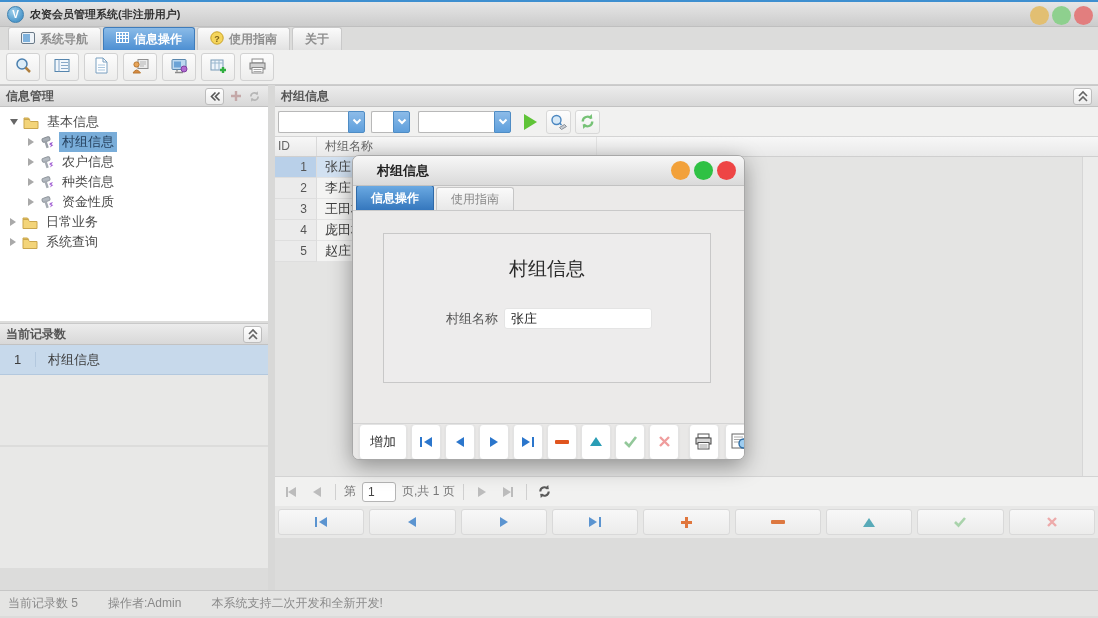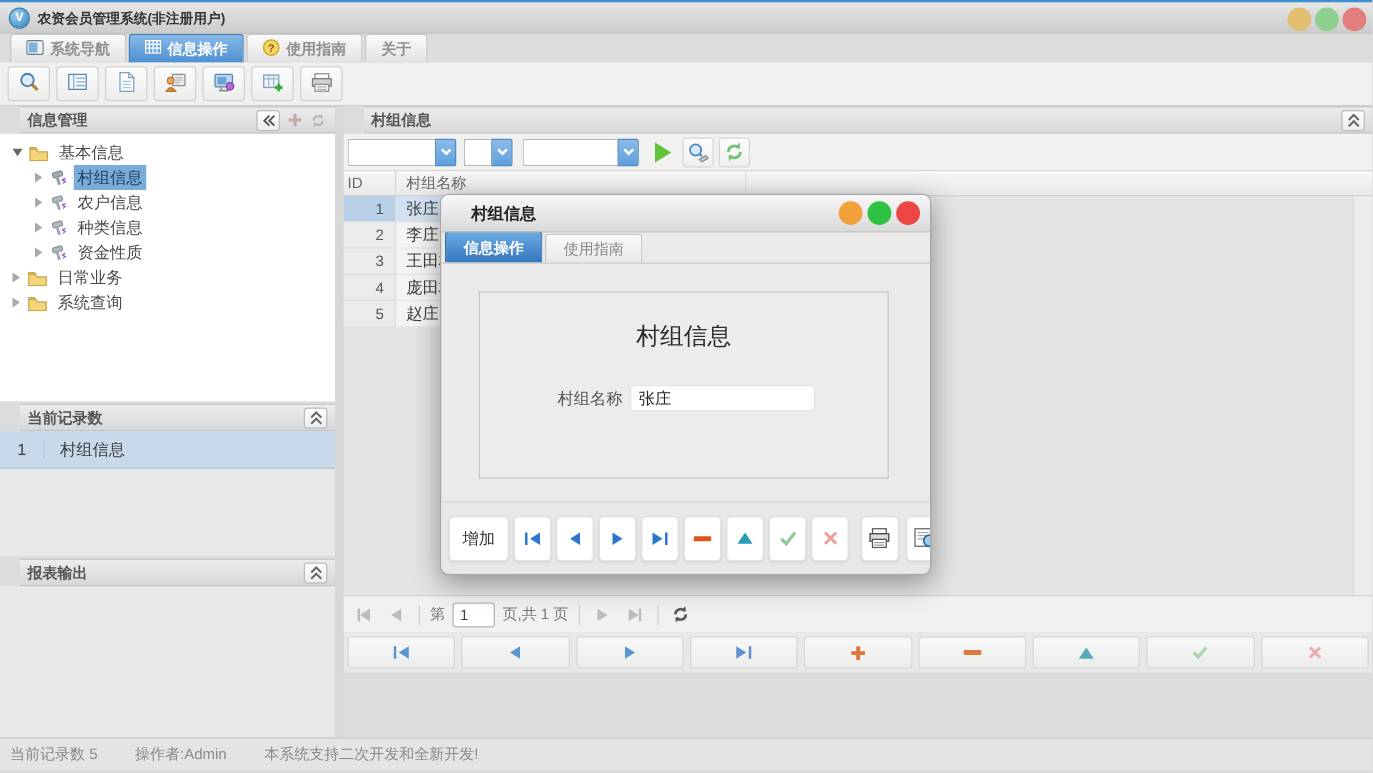--- a/index.html
+++ b/index.html
@@ -20,21 +20,21 @@
   
   .tabbar { position:absolute; left:0; top:27px; width:100%; height:23px; display:flex; align-items:flex-end; padding-left:8px; gap:2px; }
   .tab { height:23px; display:flex; align-items:center; justify-content:center; gap:5px; padding:0 12px; border:1px solid #c9c9c9; border-bottom:none; border-radius:3px 3px 0 0; background:linear-gradient(#fbfbfb,#e2e2e2); color:#8f8f8f; font-weight:bold; cursor:default; }
   .tab.active { background:linear-gradient(#8abbe8,#4d8fd2); border-color:#3f7cba; color:#fff; box-shadow:0 2px 0 #4a8fd0; }
 
   
   .toolbar { position:absolute; left:0; top:50px; width:100%; height:35px; background:#f0f0ef; border-bottom:1px solid #cdcdcd; display:flex; align-items:center; gap:5px; padding-left:6px; }
   .tbtn { width:34px; height:28px; border:1px solid #d2d2d2; border-radius:3px; background:linear-gradient(#fcfcfc,#ededec); display:flex; align-items:center; justify-content:center; }
 
   
-  .pheader { height:22px; background:linear-gradient(#ececec,#d8d8d8); border-top:1px solid #c9c9c9; border-bottom:1px solid #c2c2c2; display:flex; align-items:center; padding:0 6px; font-weight:bold; color:#555;margin-left:16px; }
+  .pheader { height:22px; background:linear-gradient(#ececec,#d8d8d8); border-top:1px solid #c9c9c9; border-bottom:1px solid #c2c2c2; display:flex; align-items:center; padding:0 6px; font-weight:bold; color:#555; }
   .ptools { margin-left:auto; display:flex; align-items:center; gap:4px; }
   .ptool-btn { width:19px; height:17px; border:1px solid #bdbdbd; border-radius:3px; background:linear-gradient(#ffffff,#ececec); display:flex; align-items:center; justify-content:center; }
   .ptool-plain { width:15px; height:15px; display:flex; align-items:center; justify-content:center; }
 
   
   .left { position:absolute; left:0; top:85px; width:268px; height:505px; }
   .panel-tree-body { position:absolute; left:0; top:22px; right:0; height:214px; background:#ffffff; padding-top:5px; }
   .tree-row { height:20px; display:flex; align-items:center; font-size:13px; color:#4a4a4a; cursor:default; }
   .tree-row .indent0 { width:10px; } .tree-row .indent1 { width:28px; }
   .tree-label { padding:1px 3px; }
@@ -103,21 +103,21 @@
   .dlg-light { width:19px; height:19px; border-radius:50%; }
   .dlg-light.o { background:#f2a13a; } .dlg-light.g { background:#2fc144; } .dlg-light.r { background:#ee4545; }
   .dlg-tabs { height:25px; display:flex; align-items:flex-end; padding-left:3px; border-bottom:1px solid #c9c9c9; }
   .dlg-tab { height:23px; padding:0 14px; display:flex; align-items:center; border:1px solid #c6c6c6; border-bottom:none; border-radius:3px 3px 0 0; background:linear-gradient(#fafafa,#e8e8e8); color:#888; font-size:12px; margin-right:2px; }
   .dlg-tab.active { height:25px; background:linear-gradient(#6aa9e2,#3577bd); border-color:#2f6aa8; color:#fff; font-weight:bold; }
   .dlg-form { position:absolute; left:30px; top:77px; width:328px; height:150px; background:#edecec; border:1px solid #c8c8c8; }
   .dlg-form-heading { text-align:center; margin-top:22px; font-size:19px; color:#2b2b2b; }
   .dlg-field-row { margin-top:26px; display:flex; align-items:center; padding-left:62px; }
   .dlg-field-label { font-size:13px; color:#555; margin-right:6px; }
   .dlg-input { width:148px; height:21px; background:#fff; border:1px solid #e4e4e4; border-radius:3px; padding-left:6px; font-size:13px; color:#222; }
-  .dlg-btnbar { position:absolute; left:0; right:0; bottom:0; height:58px; background:#e9e8e7; border-top:1px solid #d4d4d4; display:flex; align-items:center; padding-left:6px; gap:4px; overflow:hidden; }
+  .dlg-btnbar { position:absolute; left:0; right:0; bottom:0; height:36px; background:#e9e8e7; border-top:1px solid #d4d4d4; display:flex; align-items:center; padding-left:6px; gap:4px; overflow:hidden; }
   .dbtn { min-width:30px; height:36px; background:#fff; border:1px solid #e3e3e3; border-radius:4px; box-shadow:0 1px 2px rgba(0,0,0,.08); display:flex; align-items:center; justify-content:center; gap:2px; flex:none; }
   .dbtn.add { width:48px; font-size:13px; color:#333; }
 </style>
 </head>
 <body>
 
 <div id="app">
   <div class="top-edge"></div>
 
   <div class="titlebar">
@@ -332,30 +332,20 @@
       </div>
       <div class="panel2-body">
         <div class="iw-row">
           <span class="iw-num">1</span>
           <span class="iw-label">村组信息</span>
         </div>
       </div>
     </div>
 
     <div class="panel3">
-      <div class="pheader">
-        <span>报表输出</span>
-        <span class="ptools">
-            <span class="ptool-btn">
-              <svg width="12" height="12">
-                <path d="M2 6 6 2 10 6M2 11 6 7 10 11" fill="none" stroke="#666" stroke-width="1.6"></path>
-              </svg>
-            </span>
-          </span>
-      </div>
       <div class="panel3-body"></div>
     </div>
   </div>
 
   <div class="splitter"></div>
 
   <div class="main">
     <div class="pheader">
       <span>村组信息</span>
       <span class="ptools">

